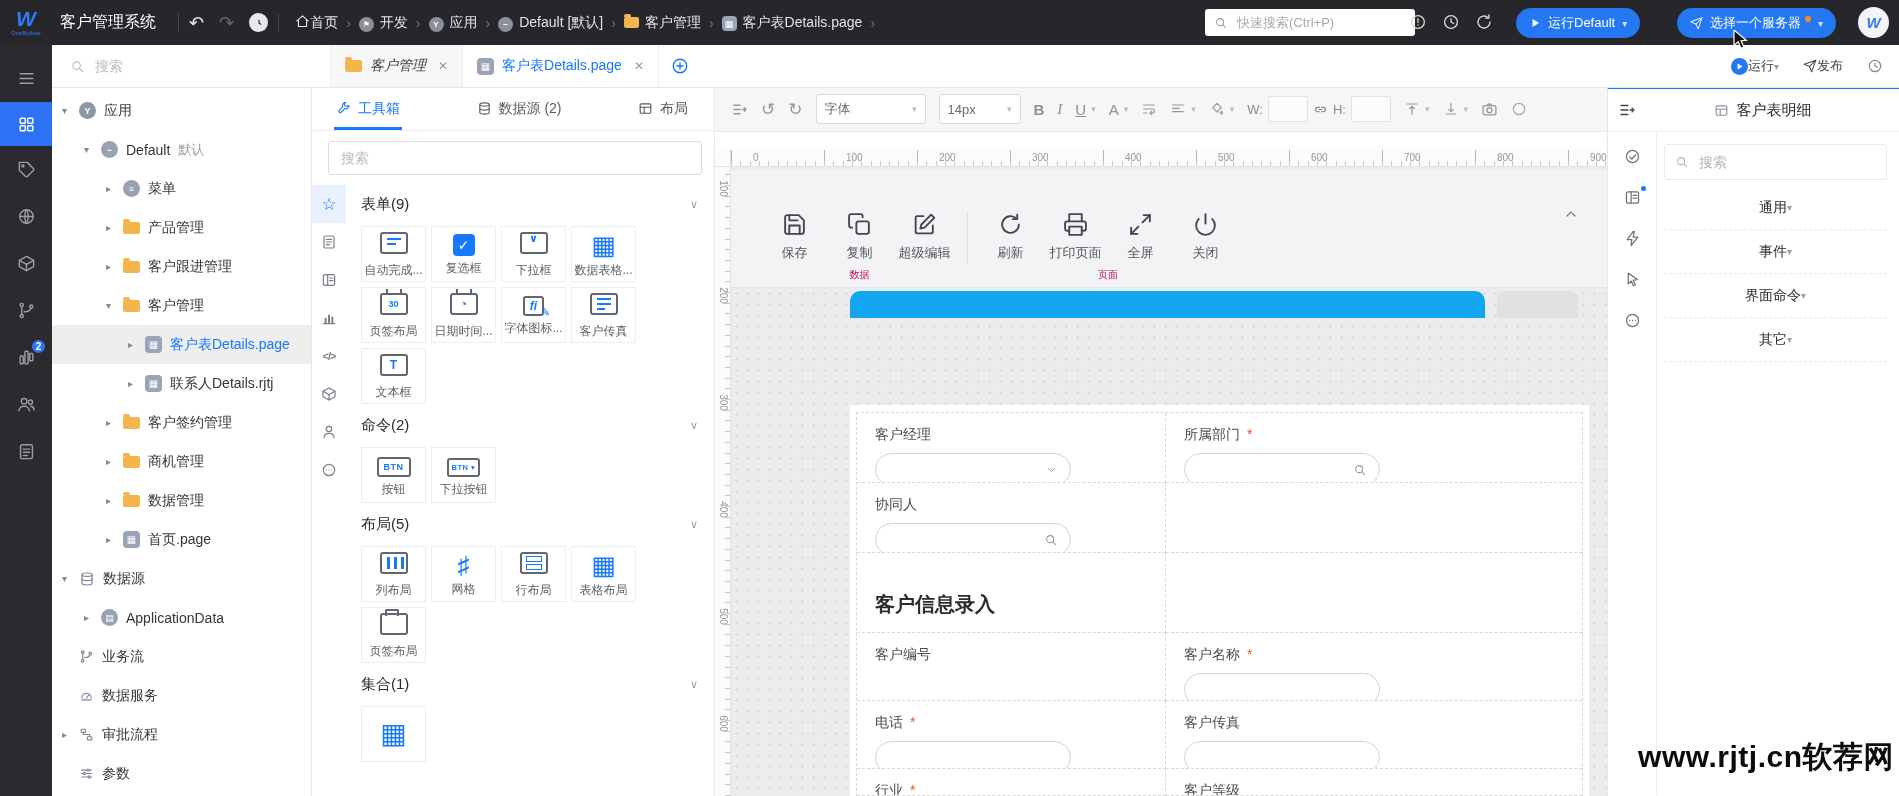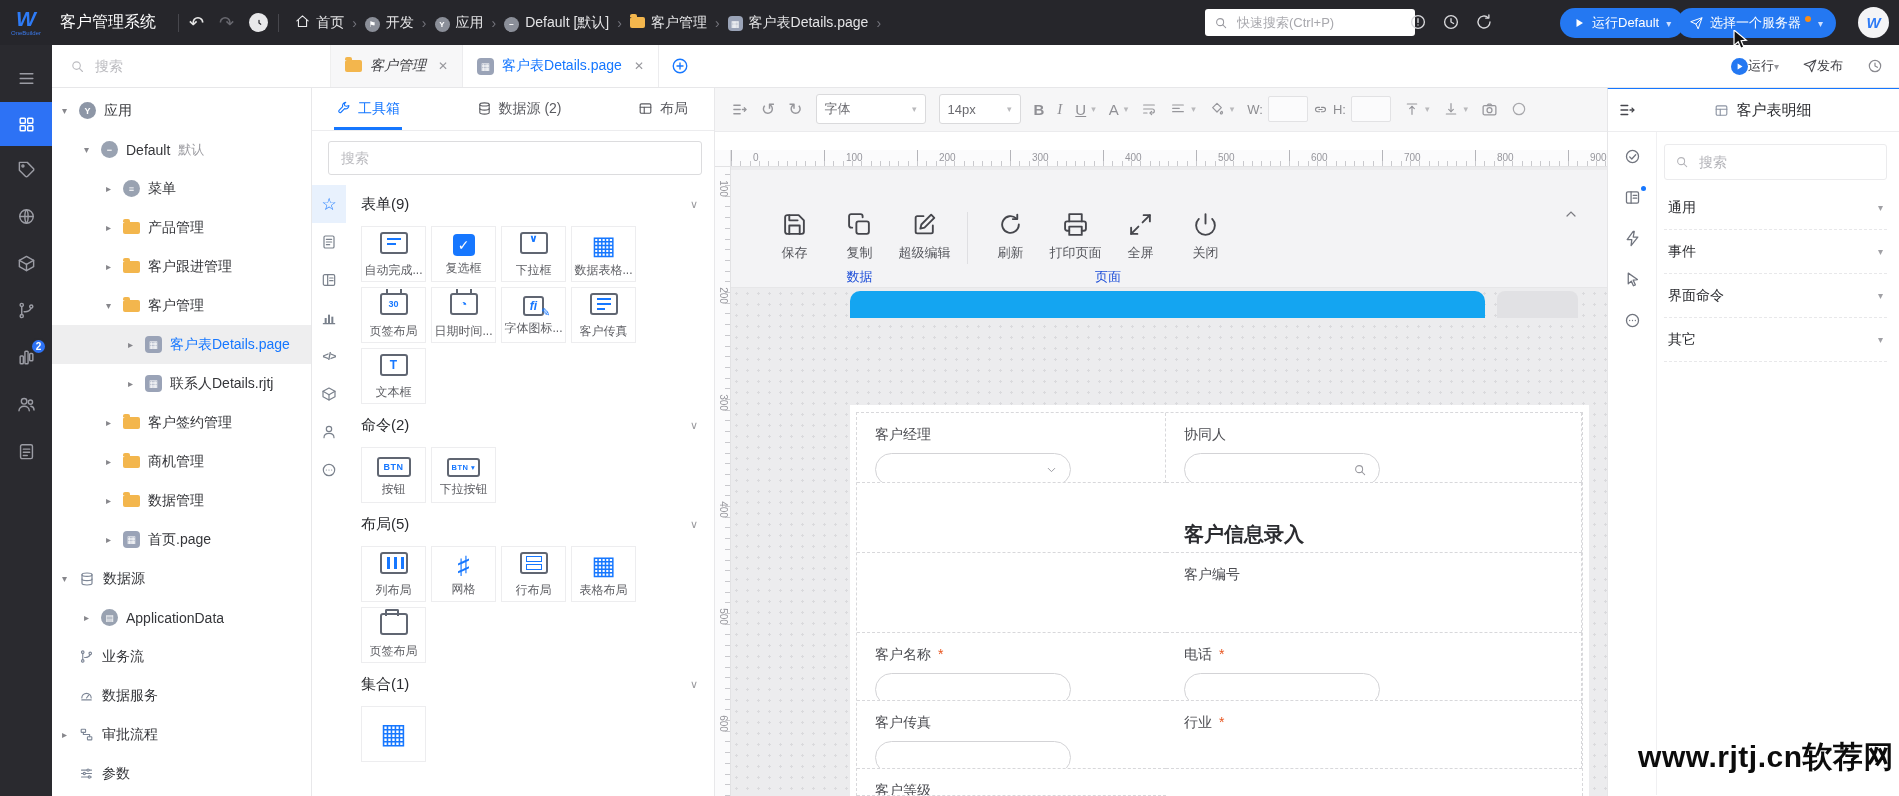--- a/index.html
+++ b/index.html
@@ -119,21 +119,21 @@
   .cv-hr span{position:absolute;bottom:3px;font-size:10px;color:#97979d}
   .cv-vr{position:absolute;left:0;top:80px;width:16px;bottom:0;background:#fbfbfc;border-right:1px solid #e2e2e4;box-sizing:border-box;
     background-image:repeating-linear-gradient(0deg,#c9c9cd 0 1px,transparent 1px 10.7px);background-size:5px auto;background-position:right top;background-repeat:repeat-y}
   .cv-vr span{position:absolute;left:-2px;width:20px;text-align:center;font-size:10px;color:#97979d;transform:rotate(90deg)}
   .cv-body{position:absolute;left:16px;top:80px;right:0;bottom:0;background:#ececee;background-image:radial-gradient(#dadadd 1px,transparent 1.3px);background-size:11px 11px;overflow:hidden}
   .pgtb{position:absolute;left:0;top:3px;right:0;height:117px;background:#f3f3f5;border-bottom:1px solid #e6e6e8}
   .pgt{position:absolute;top:42px;left:31px;display:flex;align-items:flex-start}
   .pgt-item{width:65px;display:flex;flex-direction:column;align-items:center;gap:7px;color:#45464c;cursor:pointer}
   .pgt-item .lbl{font-size:13px;color:#55565c;white-space:nowrap}
   .pgt-div{width:1px;background:#dfdfe2;height:52px;margin:0 10px}
-  .pgt-glabel{position:absolute;top:98px;transform:translateX(-50%);font-size:13px;color:#1d4ed8}
+  .pgt-glabel{position:absolute;top:98px;transform:translateX(-50%);font-size:10px;color:#be185d}
   .pgt-collapse{position:absolute;right:28px;top:36px;color:#7a7a80;cursor:pointer}
   .pg-blue{position:absolute;left:119px;top:124px;width:635px;height:27px;background:#14a5f1;border-radius:10px 10px 0 0}
   .pg-gray{position:absolute;left:766px;top:124px;width:81px;height:27px;background:#e1e1e4;border-radius:8px 8px 0 0}
   .pg-head{position:absolute;left:119px;top:151px;width:739px;height:67px;background:#fff;display:flex;align-items:center;padding-left:28px;box-sizing:border-box;font-size:26px;color:#303136;letter-spacing:1px}
   .pg-card{position:absolute;left:119px;top:238px;width:739px;bottom:0;background:#fff}
   .fgrid{position:absolute;left:6px;right:6px;top:7px;bottom:0;display:grid;grid-template-columns:309px 1fr;grid-template-rows:70px 70px 80px 68px 68px 1fr;border:1px dashed #d8d8db;border-bottom:none}
   .cell{border-bottom:1px dashed #d8d8db;padding:12px 0 0 18px;box-sizing:border-box;overflow:hidden}
   .cell.lft{border-right:1px dashed #d8d8db}
   .cell .flabel{font-size:14px;color:#4c4d52}
   .req{color:#e8541e;margin-left:7px;font-size:14px}
@@ -148,21 +148,21 @@
   .rp-title{flex:1;display:flex;align-items:center;justify-content:center;gap:8px;font-size:15px;color:#2b2c30}
   .rp-title .tico{color:#8c94a3}
   .rp-body{display:flex;height:calc(100% - 44px)}
   .rp-rail{width:48px;border-right:1px solid #f0f0f2;display:flex;flex-direction:column;align-items:center;padding-top:16px;gap:24px;color:#70747e}
   .rp-rail-item{position:relative;cursor:pointer}
   .rp-rail-item.hasdot::after{content:"";position:absolute;top:-3px;right:-5px;width:5px;height:5px;border-radius:50%;background:#1677ff}
   .rp-main{flex:1;padding:12px 12px 0 7px}
   .rp-search{height:34px;border:1px solid #ebebed;border-radius:3px;display:flex;align-items:center;padding:0 10px;gap:8px;color:#b5b5ba;margin-bottom:6px}
   .rp-search input{border:none;outline:none;width:100%;font-size:14px;color:#333}
   .rp-search input::placeholder{color:#b5b5ba}
-  .rp-sec{height:43px;display:flex;align-items:center;justify-content:space-between;border-bottom:1px dashed #e8e8ea;font-size:14px;color:#2b2c30;padding:0 4px;cursor:pointer}
+  .rp-sec{height:43px;display:flex;align-items:center;justify-content:center;border-bottom:1px dashed #e8e8ea;font-size:14px;color:#2b2c30;padding:0 4px;cursor:pointer}
   .rp-sec .cv2{color:#a0a0a5;font-size:10px}
 
   .wm{position:absolute;right:5px;top:737px;font-size:30px;font-weight:bold;color:#0c0c0c;z-index:50;letter-spacing:.5px;white-space:nowrap}
   .cursor{position:absolute;left:1733px;top:30px;z-index:60;pointer-events:none}
 </style>
 </head>
 <body>
 
 <div id="app">
 
@@ -177,21 +177,21 @@
       <span class="tb-undo">↶</span>
       <span class="tb-redo">↷</span>
       <span class="clock-solid">
           <svg viewBox="0 0 24 24" width="12" height="12" fill="none" stroke="#26262b" stroke-width="2.4" stroke-linecap="round">
             <path d="M12 6.5V12l3.5 2.5"></path>
           </svg>
         </span>
     </div>
     <span class="tb-div"></span>
     <div class="tb-crumbs" id="crumbs">
-        <span style="display: inline-flex; align-items: center; gap: 6px; cursor: pointer;">
+        <span style="display: inline-flex; align-items: center; cursor: pointer;">
           <span><span class="ic" style="color:#e8e8ea">
               <svg viewBox="0 0 24 24" width="15" height="15" fill="none" stroke="currentColor" stroke-width="1.8" stroke-linecap="round" stroke-linejoin="round">
                 <path d="M3 11l9-8 9 8"></path>
                 <path d="M5.5 9.5V20h13V9.5"></path>
               </svg>
             </span></span>
           <span>首页</span>
         </span>
         <span class="sep">›</span>
         <span style="display: inline-flex; align-items: center; gap: 6px; cursor: pointer;">
@@ -242,21 +242,21 @@
           <circle cx="12" cy="12" r="8.5"></circle>
           <path d="M12 7.5V12l3.5 2"></path>
         </svg>
       </span>
     <span class="tb-ibtn" style="left:1475px">
         <svg viewBox="0 0 24 24" width="18" height="18" fill="none" stroke="currentColor" stroke-width="1.8" stroke-linecap="round" stroke-linejoin="round">
           <path d="M20 12a8 8 0 1 1-2.5-5.8"></path>
           <polyline points="18.5 2.5 18.5 6.8 14.2 6.8"></polyline>
         </svg>
       </span>
-    <div class="btn-pill" style="left:1560px">
+    <div class="btn-pill" style="left:1516px">
       <span class="ic">
           <svg viewBox="0 0 24 24" width="12" height="12" fill="none" stroke="currentColor" stroke-width="1.8" stroke-linecap="round" stroke-linejoin="round">
             <polygon points="7 4 20 12 7 20" fill="currentColor" stroke="none"></polygon>
           </svg>
         </span>
       <span>运行Default</span>
       <span class="cd">▾</span>
     </div>
     <div class="btn-pill" style="left:1677px">
       <span class="ic">
@@ -937,20 +937,31 @@
       <div class="pg-blue"></div>
       <div class="pg-gray"></div>
       <div class="pg-card">
         <div class="fgrid" id="form-grid">
             <div class="cell lft">
               <div><span class="flabel">客户经理</span></div>
               <div class="fld">
                 <span class="ric">
                   <svg viewBox="0 0 24 24" width="13" height="13" fill="none" stroke="currentColor" stroke-width="1.8" stroke-linecap="round" stroke-linejoin="round">
                     <polyline points="6 9 12 15 18 9"></polyline>
+                  </svg>
+                </span>
+              </div>
+            </div>
+            <div class="cell">
+              <div><span class="flabel">所属部门</span><span class="req">*</span></div>
+              <div class="fld">
+                <span class="ric">
+                  <svg viewBox="0 0 24 24" width="14" height="14" fill="none" stroke="currentColor" stroke-width="1.8" stroke-linecap="round" stroke-linejoin="round">
+                    <circle cx="10.5" cy="10.5" r="6"></circle>
+                    <line x1="15" y1="15" x2="20" y2="20"></line>
                   </svg>
                 </span>
               </div>
             </div>
             <div class="cell lft">
               <div><span class="flabel">协同人</span></div>
               <div class="fld">
                 <span class="ric">
                   <svg viewBox="0 0 24 24" width="14" height="14" fill="none" stroke="currentColor" stroke-width="1.8" stroke-linecap="round" stroke-linejoin="round">
                     <circle cx="10.5" cy="10.5" r="6"></circle>

